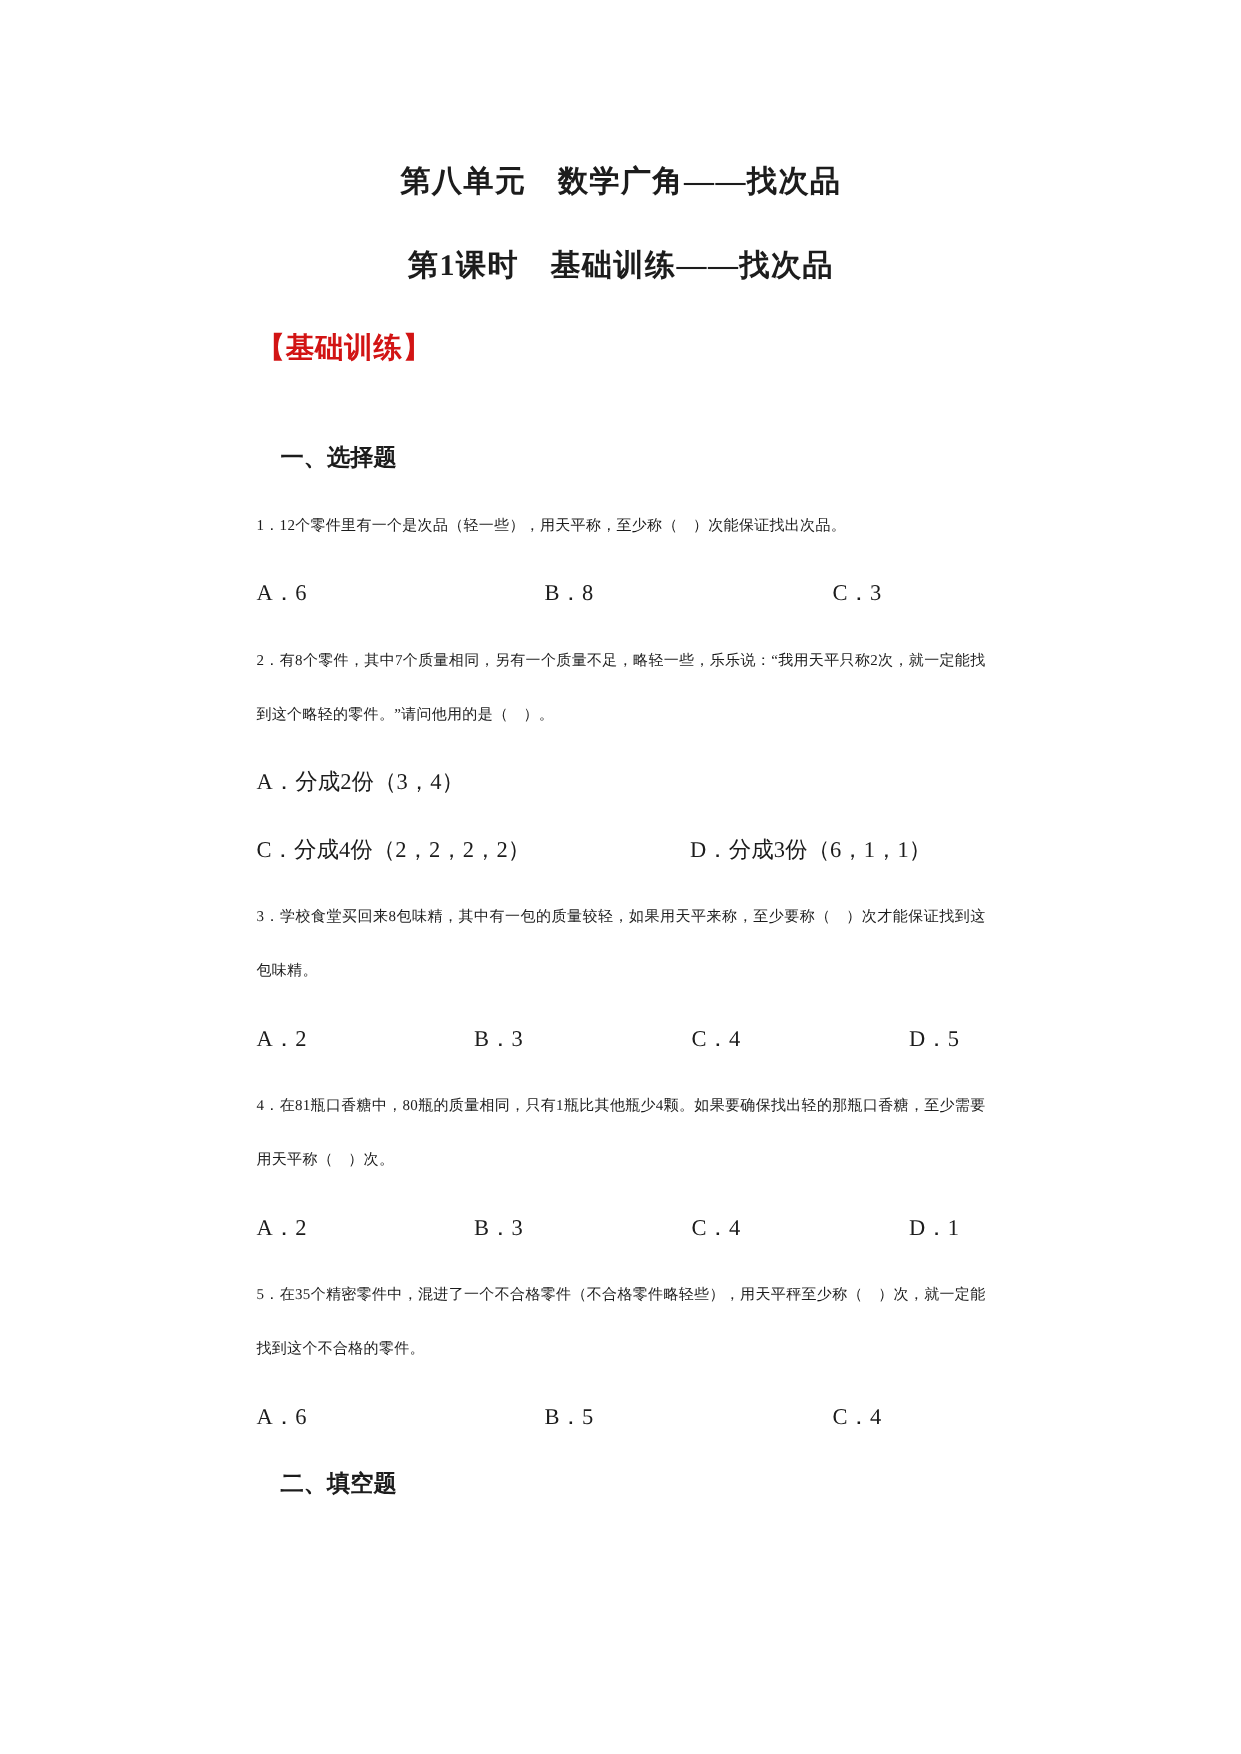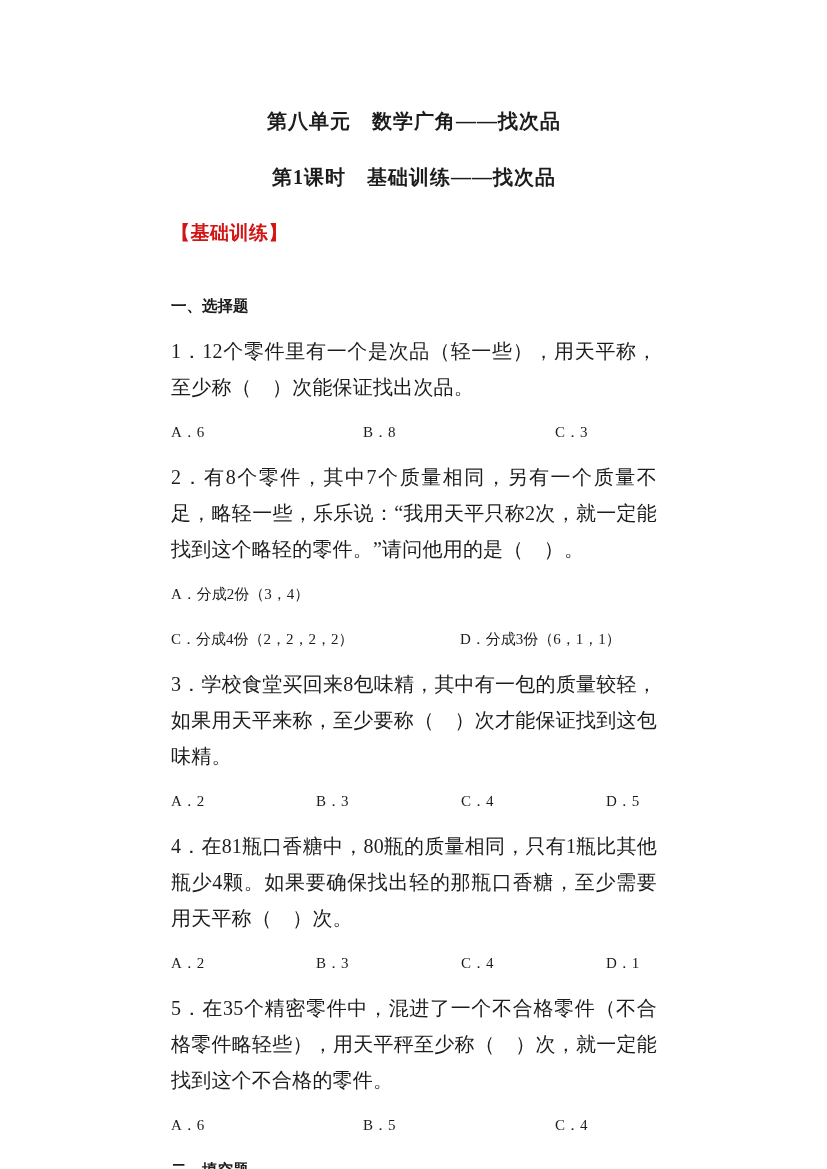--- a/index.html
+++ b/index.html
@@ -31,24 +31,24 @@
     font-size: 19px;
     font-weight: bold;
     line-height: 30px;
     margin: 0 0 40px 0;
     letter-spacing: 0.5px;
   }
   .sec-head {
     font-size: 15.5px;
     font-weight: bold;
     line-height: 36px;
-    margin: 0 0 9px 0;
+    margin: 0 0 9px 16px;
   }
   .para {
-    font-size: 20px;
+    font-size: 10px;
     line-height: 36px;
     margin: 0 0 9px 0;
     text-align: justify;
     letter-spacing: 0.2px;
   }
   .opts {
     display: grid;
     font-size: 15px;
     line-height: 36px;
     margin: 0 0 9px 0;

